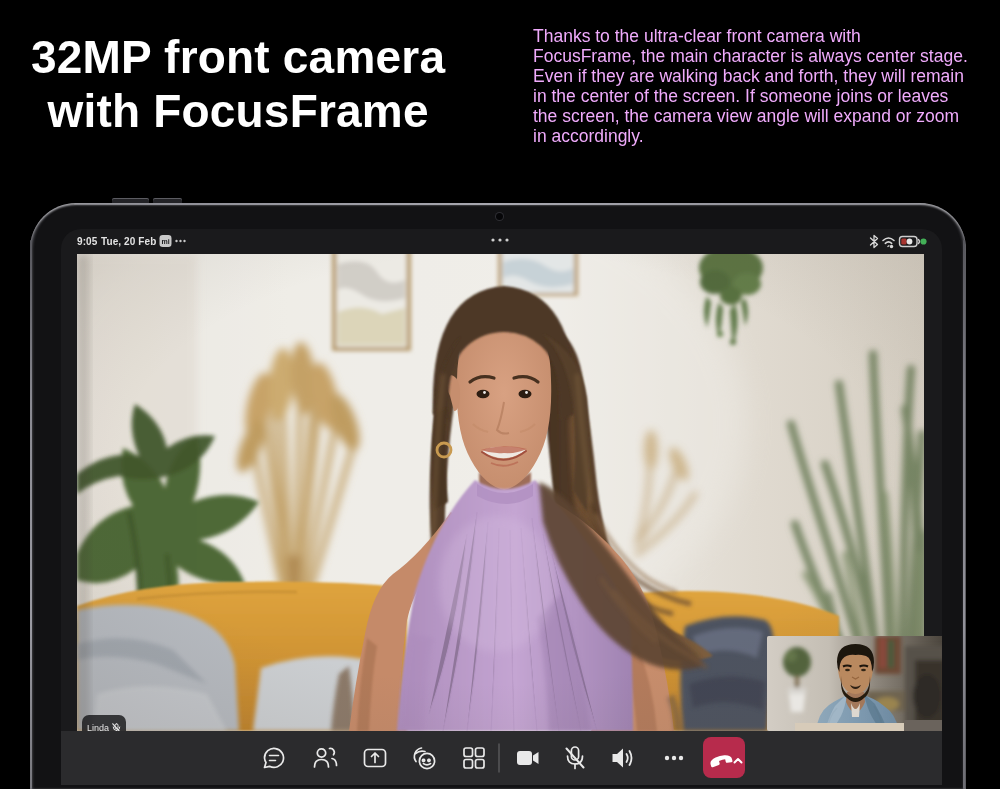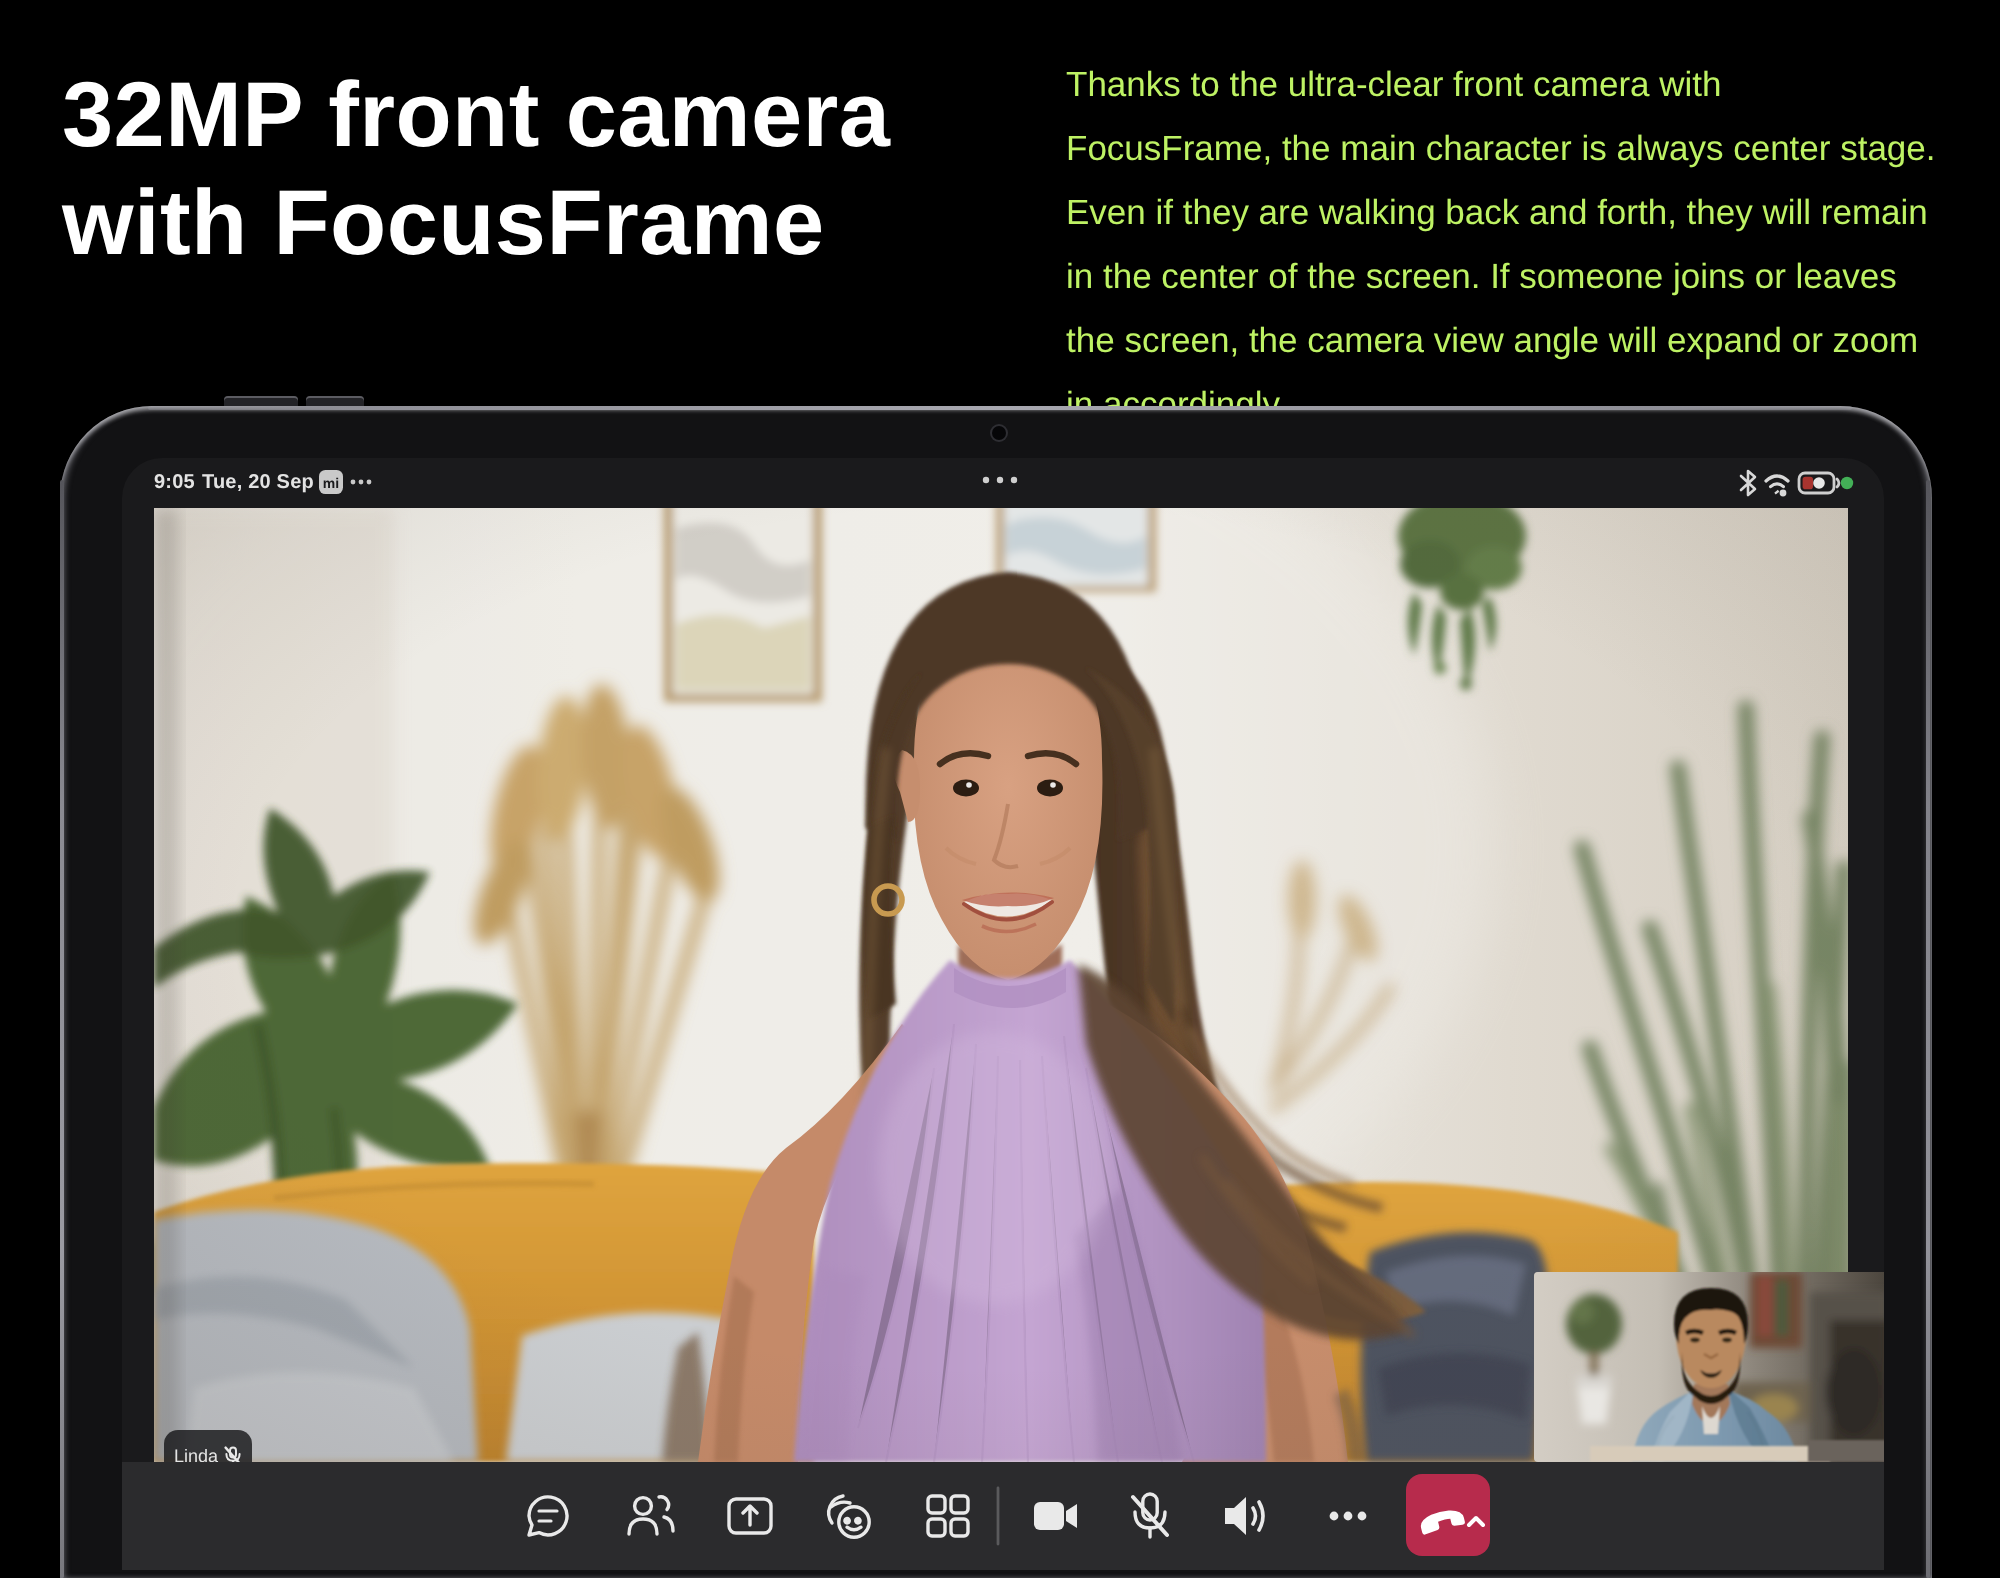--- a/index.html
+++ b/index.html
@@ -1,18 +1,18 @@
 <!DOCTYPE html>
 <html><head>
 <meta charset="utf-8">
 <style>
   html,body{margin:0;padding:0;background:#000;width:1000px;height:789px;overflow:hidden;}
   body{font-family:"Liberation Sans", sans-serif;position:relative;}
-  .h1{position:absolute;left:31px;top:30px;color:#fff;font-weight:bold;font-size:46px;line-height:54px;letter-spacing:0.2px;}
-  .para{position:absolute;left:533px;top:26px;width:452px;color:#bef264;font-size:17.5px;line-height:32px;font-weight:400;}
+  .h1{position:absolute;left:31px;top:30px;color:#fff;font-weight:bold;font-size:46px;line-height:54px;letter-spacing:0.2px;text-align:center;}
+  .para{position:absolute;left:533px;top:26px;width:452px;color:#f0abfc;font-size:17.5px;line-height:20px;font-weight:400;}
   .tab{position:absolute;left:30px;top:203px;width:936px;height:586px;background:#121214;border-radius:46px 46px 0 0;
        box-shadow: inset 0 3px 2px -1px rgba(230,230,235,.6), inset 3px 0 3px -1px rgba(170,170,178,.55), inset -3px 0 3px -1px rgba(170,170,178,.55);}
   .btn1{position:absolute;left:112px;top:198px;width:37px;height:6px;background:#232327;border-radius:2px 2px 0 0;box-shadow:inset 0 1px 0 rgba(150,150,158,.5);}
   .btn2{position:absolute;left:153px;top:198px;width:29px;height:6px;background:#232327;border-radius:2px 2px 0 0;box-shadow:inset 0 1px 0 rgba(150,150,158,.5);}
   .cam{position:absolute;left:496px;top:213px;width:7px;height:7px;border-radius:50%;background:#060608;box-shadow:0 0 0 1px #2e2e33;}
   .screen{position:absolute;left:61px;top:229px;width:881px;height:556px;background:#1a1a1c;border-radius:20px 20px 0 0;overflow:hidden;}
   .sbar{position:absolute;left:0;top:0;width:100%;height:25px;color:#e3e3e3;text-align:center;}
   .sbar .time{position:absolute;left:16px;top:7px;font-size:10px;font-weight:bold;letter-spacing:.1px;}
   .sbar .date{position:absolute;left:40px;top:7px;font-size:10px;font-weight:bold;letter-spacing:.1px;}
   .sbar .cdots{position:absolute;left:429px;top:9px;width:20px;height:4px;}
@@ -365,21 +365,21 @@
 
       <rect x="642" y="6" width="42" height="41" rx="8" fill="#b72b4c"></rect>
       <g fill="#fff">
         <path d="M649 30.5 Q649 26.5 655.5 25.2 Q660 24.4 664.5 25.2 Q671 26.5 671 30.5 L671 32.5 Q671 34 669.5 33.8 L665.5 33.3 Q664.3 33.1 664.3 31.8 L664.3 29.4 Q662 28.9 658 29.4 L658 31.8 Q658 33.1 656.8 33.3 L650.5 34 Q649 34.2 649 32.7 Z" transform="rotate(-14 660 29.5)"></path>
         <path d="M673.5 31.5 L677 28 L680.5 31.5" stroke="#fff" stroke-width="2" fill="none" stroke-linecap="round" stroke-linejoin="round"></path>
       </g>
     </svg>
   </div>
   <div class="sbar">
     <span class="time">9:05</span>
-      <span class="date">Tue, 20 Sep</span>
+      <span class="date">Tue, 20 Feb</span>
     <svg class="cdots" viewBox="0 0 20 4">
         <circle cx="3" cy="2" r="1.6" fill="#cfcfcf"></circle>
         <circle cx="10" cy="2" r="1.6" fill="#cfcfcf"></circle>
         <circle cx="17" cy="2" r="1.6" fill="#cfcfcf"></circle>
       </svg>
     <svg style="position:absolute;left:98px;top:5px" width="30" height="15" viewBox="0 0 30 15">
       <rect x="0.5" y="1" width="12" height="12" rx="3.2" fill="#c9c9c9"></rect>
       <text x="6.5" y="10" font-size="7" font-weight="bold" fill="#1a1a1c" text-anchor="middle" font-family="Liberation Sans">mi</text>
       <circle cx="17.5" cy="7" r="1.2" fill="#c9c9c9"></circle>
         <circle cx="21.5" cy="7" r="1.2" fill="#c9c9c9"></circle>

